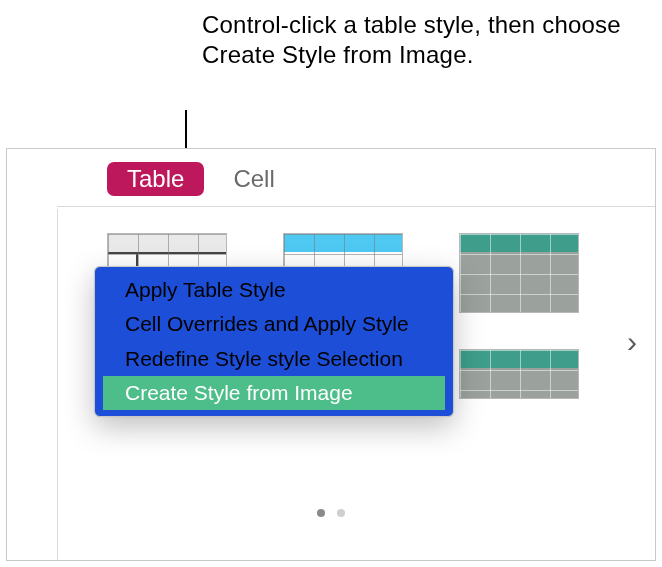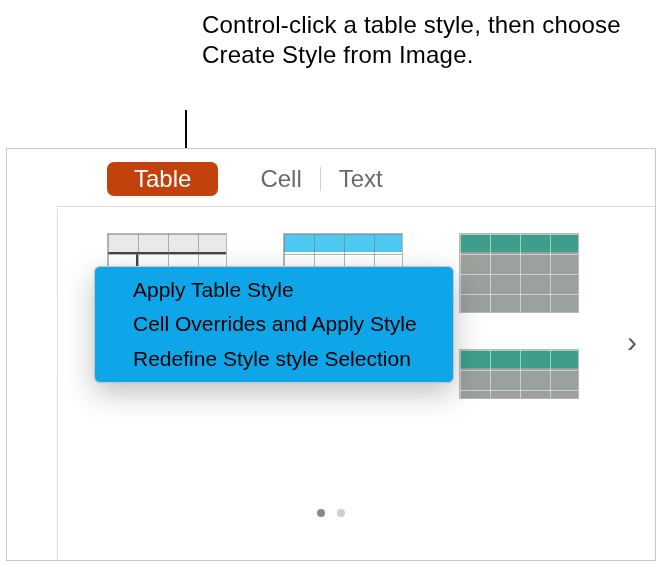--- a/index.html
+++ b/index.html
@@ -63,29 +63,29 @@
     font-size: 24px;
     color: #6a6a6a;
     padding: 0 18px;
     cursor: default;
     line-height: 1;
   }
   .tab + .tab {
     border-left: 1px solid #d0d0d0;
   }
   .tab.active {
-    background: #c2410c;
+    background: #be185d;
     color: #ffffff;
     border-radius: 7px;
-    padding: 5px 27px;
+    padding: 5px 20px;
     border-left: none;
   }
   .tab.active + .tab {
     border-left: none;
-    padding-left: 42px;
+    padding-left: 29px;
   }
 
   
   .thumbs {
     position: absolute;
     left: 100px;
     top: 84px;
     display: flex;
     gap: 56px;
   }
@@ -171,25 +171,25 @@
     cursor: pointer;
     user-select: none;
   }
 
   
   .menu {
     position: absolute;
     left: 94px;
     top: 266px;
     width: 360px;
-    background: #0ea5e9;
+    background: #1d4ed8;
     border: 1px solid #c8c8c8;
     border-radius: 6px;
     box-shadow: 0 10px 30px rgba(0,0,0,0.25), 0 0 0 0.5px rgba(0,0,0,0.05);
-    padding: 6px 16px;
+    padding: 6px 8px;
   }
   .menu-item {
     font-size: 21px;
     color: #000;
     padding: 3px 20px 3px 22px;
     line-height: 1.35;
     cursor: default;
     white-space: nowrap;
   }
   .menu-item.hl {
@@ -228,21 +228,20 @@
 
 <div class="callout">Control-click a table style, then choose Create Style from Image.</div>
 <div class="leader"></div>
 
 <div class="panel">
   <div class="leftrule"></div>
 
   <div class="tabbar">
     <div class="tab active">Table</div>
     <div class="tab">Cell</div>
-    <div class="tab">Text</div>
   </div>
 
   <div class="thumbs">
     <div class="thumb">
       <div class="hdr hdr1"></div>
       <div class="firstrow-border"></div>
       <div class="rowhdr"></div>
       <div class="grid"></div>
     </div>
     <div class="thumb">
@@ -269,13 +268,14 @@
   <div class="dots">
     <div class="dot active"></div>
     <div class="dot"></div>
   </div>
 </div>
 
 <div class="menu">
   <div class="menu-item">Apply Table Style</div>
   <div class="menu-item">Cell Overrides and Apply Style</div>
   <div class="menu-item">Redefine Style style Selection</div>
+  <div class="menu-item hl">Create Style from Image</div>
 </div>
 
 </body></html>

